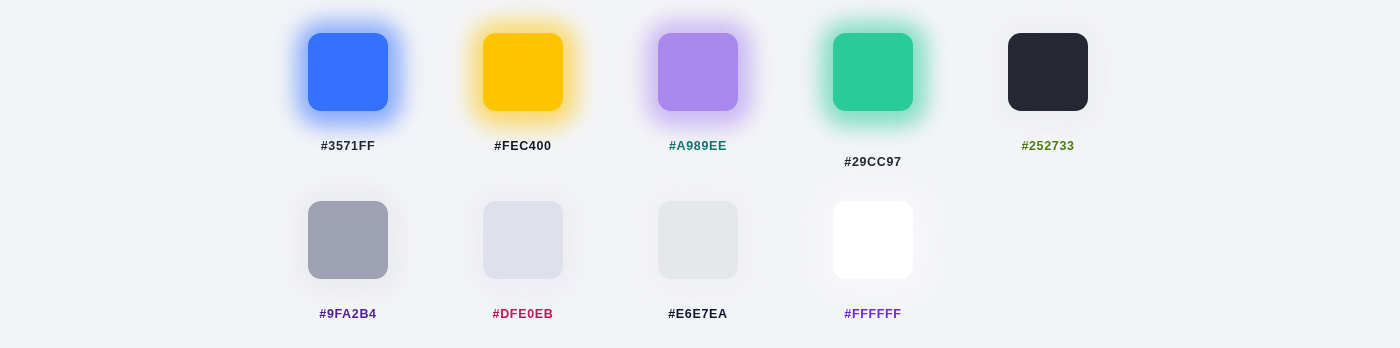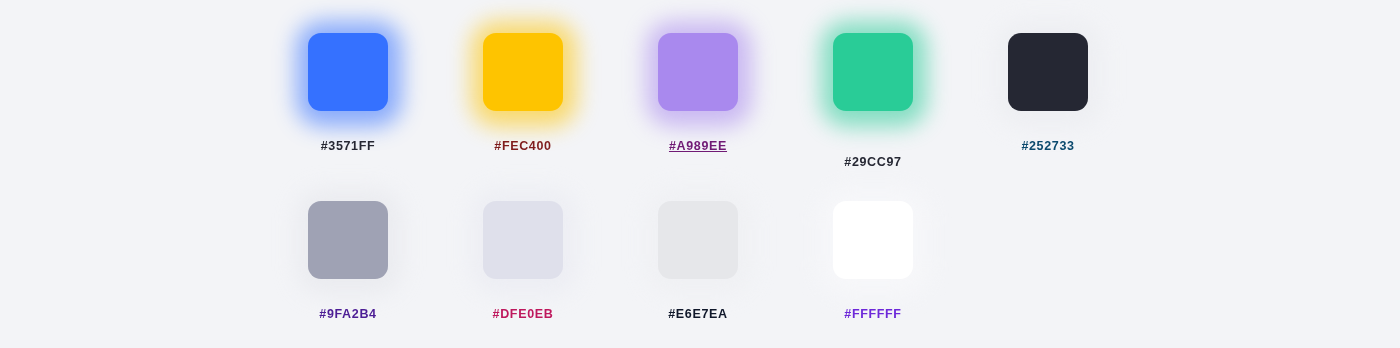--- a/index.html
+++ b/index.html
@@ -83,36 +83,36 @@
 <div id="palette-board">
   <div class="palette-grid">
       <div class="swatch-cell">
         <div class="swatch-glow" style="background: rgb(53, 113, 255);"></div>
         <div class="swatch-chip" style="background: rgb(53, 113, 255);"></div>
         <div class="swatch-label" style="color: rgb(37, 39, 51);">#3571FF</div>
       </div>
       <div class="swatch-cell">
         <div class="swatch-glow" style="background: rgb(254, 196, 0);"></div>
         <div class="swatch-chip" style="background: rgb(254, 196, 0);"></div>
-        <div class="swatch-label" style="color: #7f1d1d;">#FEC400</div>
+        <div class="swatch-label" style="color: #0f172a;">#FEC400</div>
       </div>
       <div class="swatch-cell">
         <div class="swatch-glow" style="background: rgb(169, 137, 238);"></div>
         <div class="swatch-chip" style="background: rgb(169, 137, 238);"></div>
-        <div class="swatch-label" style="color: #701a75; text-decoration: underline;">#A989EE</div>
+        <div class="swatch-label" style="color: #0f766e;">#A989EE</div>
       </div>
       <div class="swatch-cell">
         <div class="swatch-glow" style="background: rgb(41, 204, 151);"></div>
         <div class="swatch-chip" style="background: rgb(41, 204, 151);"></div>
         <div class="swatch-label" style="color: rgb(37, 39, 51); margin-top: 16px;">#29CC97</div>
       </div>
       <div class="swatch-cell">
         <div class="swatch-glow" style="background: rgb(233, 234, 238);"></div>
         <div class="swatch-chip" style="background: rgb(37, 39, 51);"></div>
-        <div class="swatch-label" style="color: #0c4a6e;">#252733</div>
+        <div class="swatch-label" style="color: #4d7c0f;">#252733</div>
       </div>
       <div class="swatch-cell">
         <div class="swatch-glow" style="background: rgb(228, 229, 234);"></div>
         <div class="swatch-chip" style="background: rgb(159, 162, 180);"></div>
         <div class="swatch-label" style="color: #4c1d95;">#9FA2B4</div>
       </div>
       <div class="swatch-cell">
         <div class="swatch-glow" style="background: rgb(232, 233, 241);"></div>
         <div class="swatch-chip" style="background: rgb(223, 224, 235);"></div>
         <div class="swatch-label" style="color: #be185d;">#DFE0EB</div>

